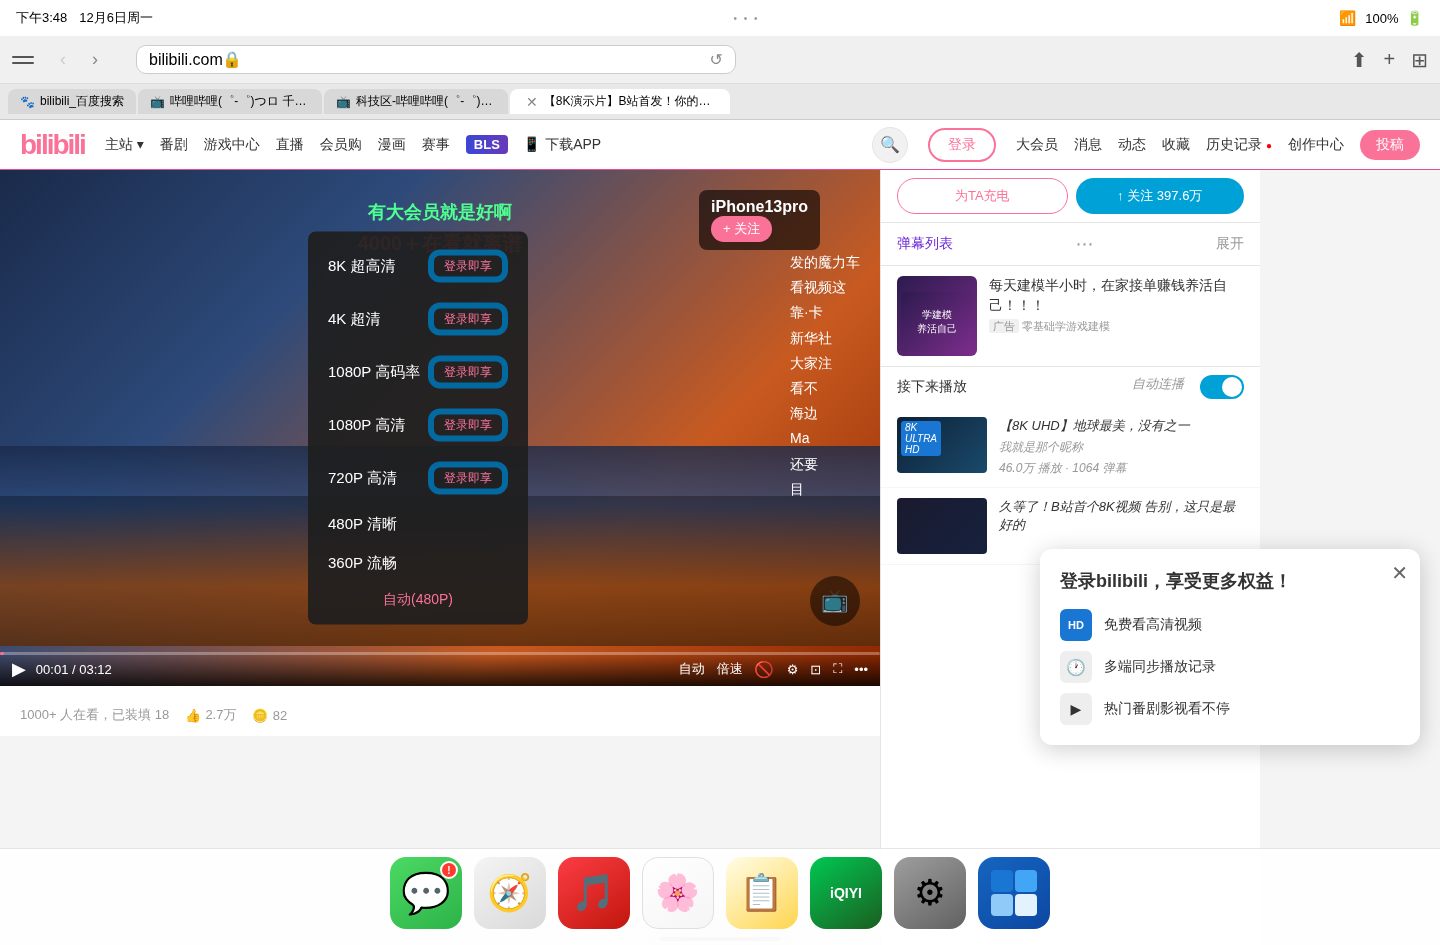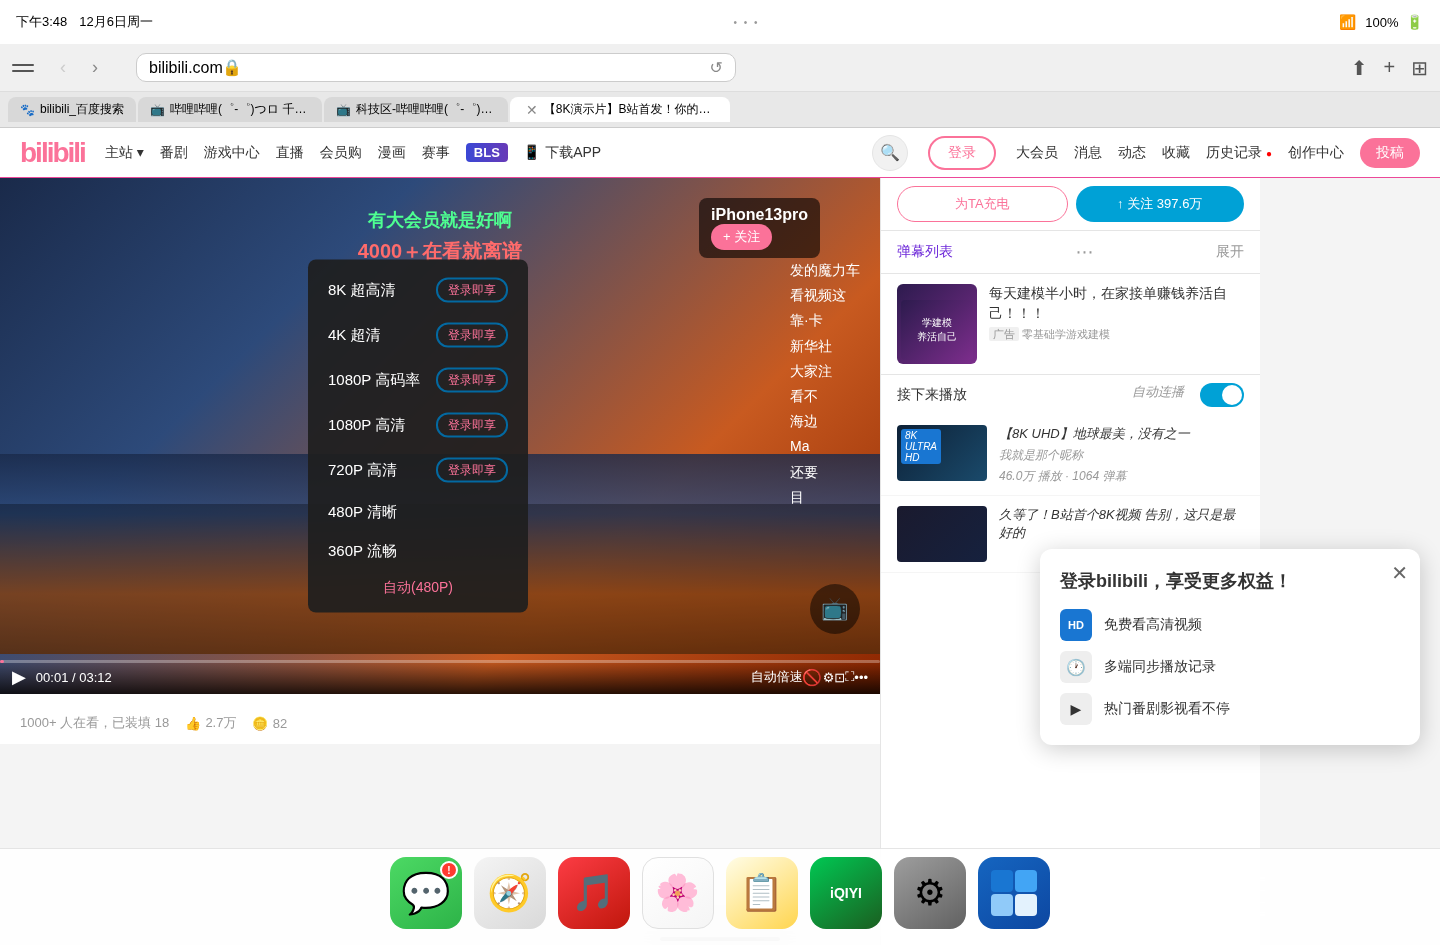--- a/index.html
+++ b/index.html
@@ -1,19 +1,19 @@
 <!DOCTYPE html>
 <html><head>
   <meta charset="utf-8">
   <style>
     * { box-sizing: border-box; margin: 0; padding: 0; }
     body { font-family: -apple-system, "PingFang SC", "Microsoft YaHei", sans-serif; background: #f4f4f4; width: 1440px; height: 945px; overflow: hidden; position: relative; }
 
     
-    .status-bar { display: flex; justify-content: space-between; align-items: center; background: #fff; padding: 16px 16px; height: 44px; font-size: 13px; }
+    .status-bar { display: flex; justify-content: space-between; align-items: center; background: #fff; padding: 16px 16px; height: 36px; font-size: 13px; }
     .status-left { display: flex; gap: 12px; }
     .status-right { display: flex; gap: 8px; align-items: center; }
 
     
     .browser-toolbar { display: flex; align-items: center; background: #f0f0f0; padding: 6px 12px; height: 48px; gap: 10px; border-bottom: 1px solid #ddd; }
     .sidebar-toggle { width: 30px; height: 24px; display: flex; flex-direction: column; justify-content: center; gap: 4px; cursor: pointer; }
     .sidebar-toggle span { width: 22px; height: 2px; background: #555; border-radius: 1px; }
     .nav-btn { background: none; border: none; font-size: 18px; color: #888; cursor: pointer; padding: 4px 8px; }
     .nav-btn.disabled { color: #ccc; cursor: default; }
     .url-bar { flex: 1; display: flex; align-items: center; background: #fff; border: 1px solid #ccc; border-radius: 10px; padding: 4px 12px; max-width: 700px; margin: 0 auto; }
@@ -45,26 +45,26 @@
     .main-content { display: flex; flex: 1; background: #f4f4f4; overflow: hidden; }
 
     
     .video-section { flex: 1; padding: 0; display: flex; flex-direction: column; max-width: 880px; }
 
     
     .video-player { position: relative; background: #000; width: 100%; height: 516px; overflow: hidden; }
     .video-bg { width: 100%; height: 100%; background: linear-gradient(135deg, #1a2a4a 0%, #2d4a7a 30%, #c85a20 70%, #8b2500 100%); position: relative; }
     .quality-menu { position: absolute; top: 50%; left: 50%; transform: translate(-60%, -50%); background: rgba(30,30,30,0.92); border-radius: 8px; padding: 8px 0; min-width: 220px; }
     .quality-item { display: flex; justify-content: space-between; align-items: center; padding: 10px 20px; color: #fff; font-size: 15px; cursor: pointer; }
-    .quality-badge { background: none; border: 2px solid #0369a1; color: #fb7299; border-radius: 12px; padding: 2px 10px; font-size: 12px; cursor: pointer; }
+    .quality-badge { background: none; border: 6px solid #0369a1; color: #fb7299; border-radius: 12px; padding: 2px 10px; font-size: 12px; cursor: pointer; }
     .quality-auto { color: #fb7299; text-align: center; padding: 8px; font-size: 14px; cursor: pointer; }
     .video-controls { position: absolute; bottom: 0; left: 0; right: 0; background: linear-gradient(transparent, rgba(0,0,0,0.8)); padding: 6px 12px; display: flex; align-items: center; gap: 10px; }
     .ctrl-btn { background: none; border: none; color: #fff; font-size: 18px; cursor: pointer; }
     .time-display { color: #fff; font-size: 13px; }
-    .ctrl-right { display: flex; margin-left: auto; align-items: center; }
+    .ctrl-right { display: flex; gap: 12px; margin-left: auto; align-items: center; }
     .ctrl-label { color: #fff; font-size: 13px; cursor: pointer; }
     .video-tv-icon { position: absolute; bottom: 60px; right: 20px; width: 50px; height: 50px; background: rgba(0,0,0,0.5); border-radius: 50%; display: flex; align-items: center; justify-content: center; cursor: pointer; }
 
     
     .video-info { padding: 12px 20px; background: #fff; }
     .video-meta { display: flex; align-items: center; gap: 16px; margin-top: 8px; color: #999; font-size: 13px; }
     .like-btn { display: flex; align-items: center; gap: 4px; cursor: pointer; }
 
     
     .sidebar { width: 380px; flex-shrink: 0; background: #fff; border-left: 1px solid #e5e5e5; display: flex; flex-direction: column; overflow: hidden; }

